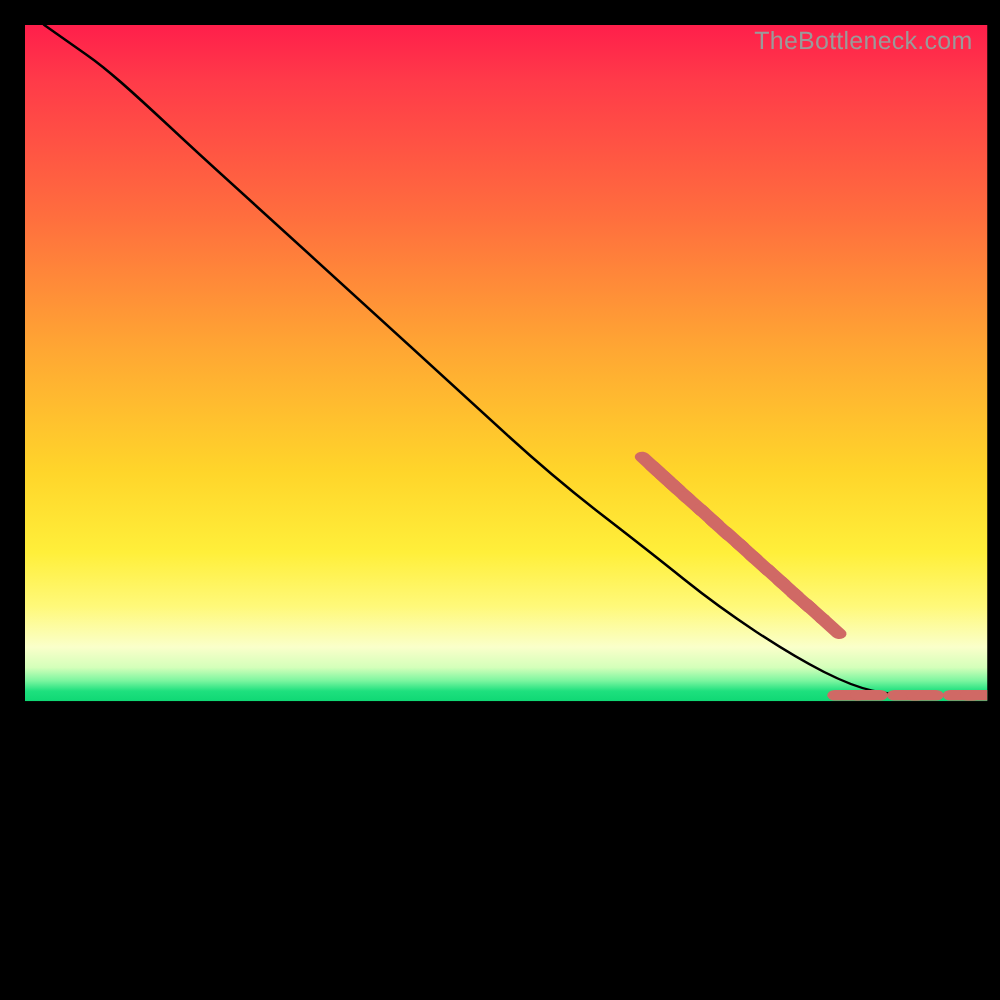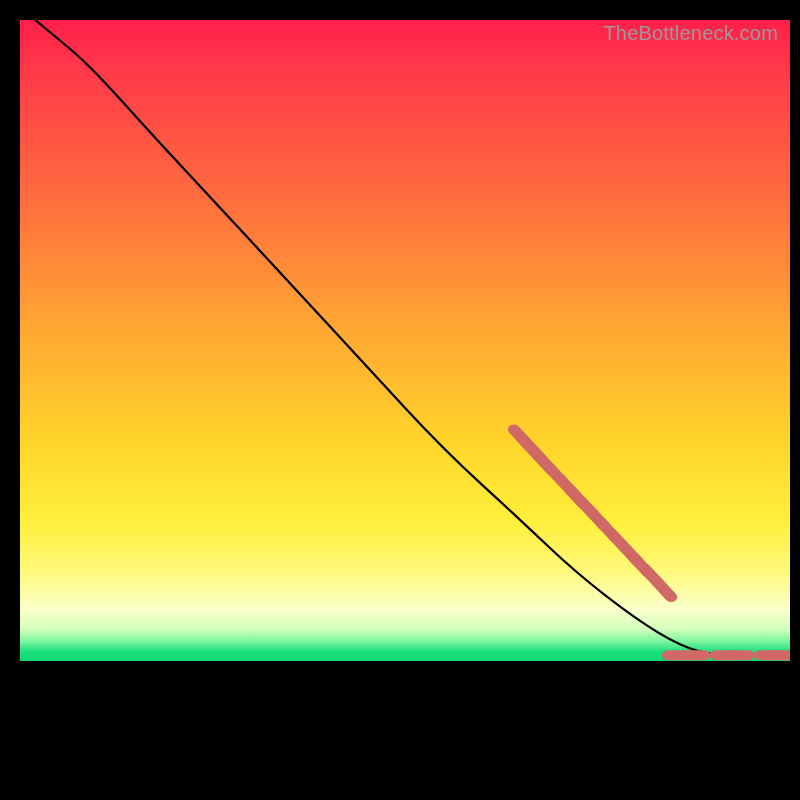--- a/index.html
+++ b/index.html
@@ -13,21 +13,21 @@
   .stage {
     position: relative;
     width: 800px;
     height: 800px;
   }
   .plot-area {
     position: absolute;
     left: 20px;
     top: 20px;
     width: 770px;
-    height: 641px;
+    height: 541px;
     overflow: hidden;
   }
   .gradient {
     position: absolute;
     inset: 0;
     
     background: linear-gradient(
       to bottom,
       #ff1f4b 0%,
       #ff3a49 8%,

